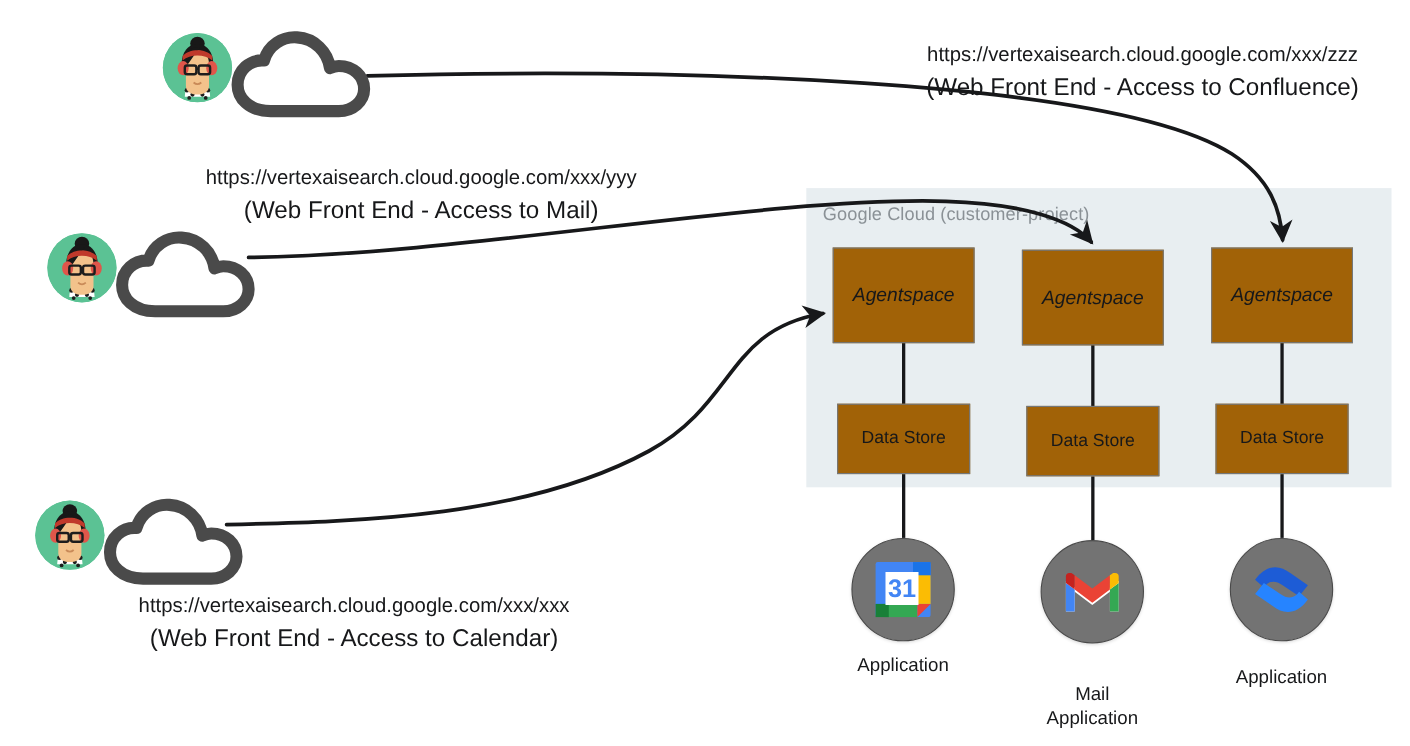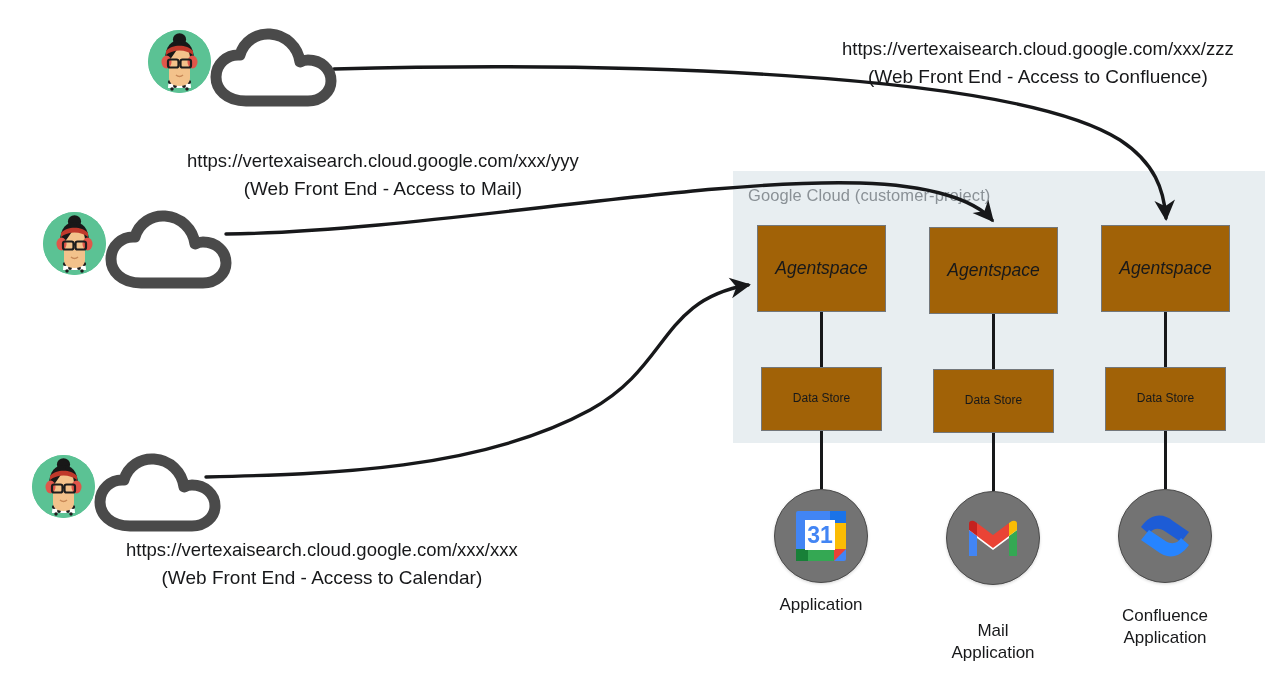--- a/index.html
+++ b/index.html
@@ -38,21 +38,21 @@
     position: absolute;
     background: #a16207;
     border: 1.6px solid #73777b;
     box-sizing: border-box;
     display: flex;
     align-items: center;
     justify-content: center;
     text-align: center;
   }
   .node-box .node-label {
-    font-size: 12px;
+    font-size: 16px;
     line-height: 1.15;
     color: #17181a;
   }
   .node-box.agentspace .node-label {
     font-style: italic;
     font-size: 17.5px;
   }
 
   
   .vline {
@@ -73,21 +73,21 @@
   .cloud-glyph { position: absolute; z-index: 2; }
 
   
   .caption {
     position: absolute;
     text-align: center;
     white-space: nowrap;
     color: #17181a;
   }
   .caption .line1 { font-size: 18.5px; line-height: 1.45; }
-  .caption .line2 { font-size: 19px; line-height: 1.45; }
+  .caption .line2 { font-size: 22px; line-height: 1.45; }
 
   
   .app-node { position: absolute; }
   .app-circle {
     position: absolute;
     width: 94px;
     height: 94px;
     border-radius: 50%;
     background: #737373;
     border: 1.4px solid #4a4a4a;
@@ -187,21 +187,20 @@
   <div class="app-node" style="left:1118px; top:489px;">
     <div class="app-circle" style="left:0; top:0;">
       <span>
         <svg width="56" height="50" viewBox="0 0 56 50">
           <path d="M4 16 C14 2, 26 2, 36 10 L52 21 L44 31 L29 21 C22 16, 16 17, 12 23 Z" fill="#1d5cd6"></path>
           <path d="M52 34 C42 48, 30 48, 20 40 L4 29 L12 19 L27 29 C34 34, 40 33, 44 27 Z" fill="#2684ff"></path>
         </svg>
       </span>
     </div>
     <div class="app-caption" style="left:-53px; top:116px;">
-      <div>Confluence</div>
       <div>Application</div>
     </div>
   </div>
 
   <svg style="position:absolute; left:0; top:0; width:1282px; height:678px; pointer-events:none;">
     <defs>
       <marker id="ah" viewBox="0 0 12 12" refX="9.5" refY="6" markerWidth="7" markerHeight="7" orient="auto-start-reverse">
         <path d="M0.5 0.8 L11 6 L0.5 11.2 L3.6 6 Z" fill="#17181a"></path>
       </marker>
     </defs>

